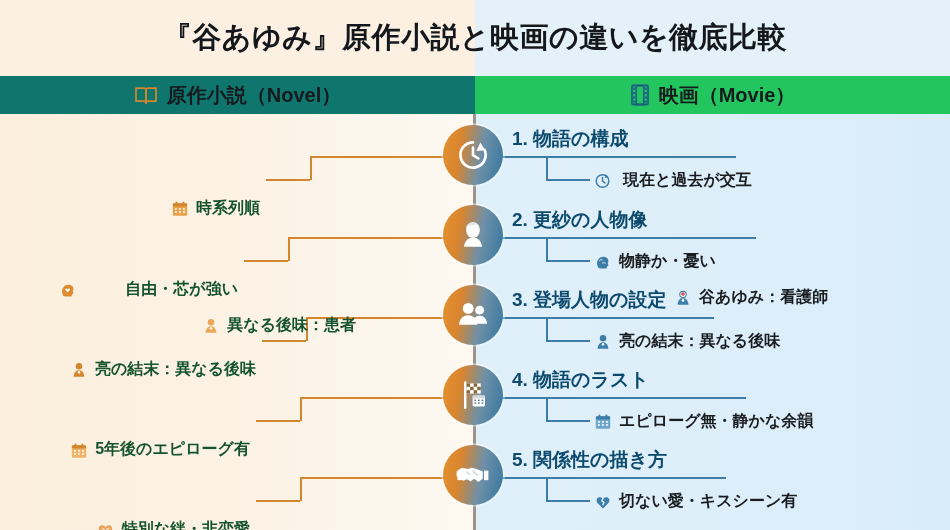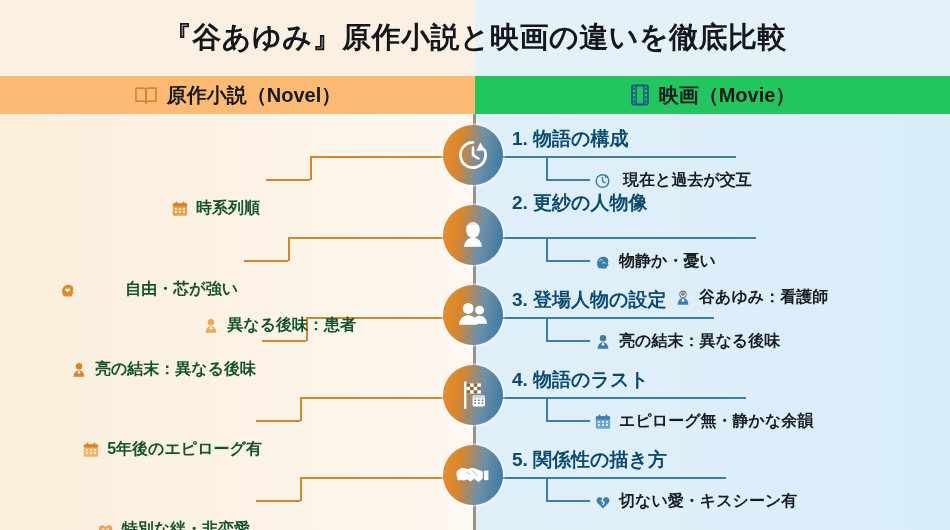--- a/index.html
+++ b/index.html
@@ -27,21 +27,21 @@
     font-size:29px;font-weight:bold;color:#14181c;letter-spacing:.5px;
     white-space:nowrap;
   }
 
   
   .col-head{
     position:absolute;top:76px;height:38px;
     display:flex;align-items:center;justify-content:center;gap:9px;
     font-size:20px;font-weight:bold;color:#16191d;white-space:nowrap;
   }
-  .col-head.left{left:0;width:475px;background:#fdba74;}
+  .col-head.left{left:0;width:475px;background:#0f766e;}
   .col-head.right{left:475px;width:475px;background:#22c55e;}
   .col-head .hd-icon{display:inline-flex;align-items:center;}
 
   
   .spine{position:absolute;left:473px;top:114px;width:3px;height:416px;background:#9C938A;}
 
   
   .row{position:absolute;left:0;width:950px;height:0;}
 
   
@@ -175,21 +175,21 @@
   <div class="row">
     <div class="node" style="top:205px;">
       <span>
         <svg width="34" height="36" viewBox="0 0 34 36">
           <path d="M17 5.4c4.2 0 6.8 3 6.8 7.3 0 4.9-3 8.2-6.8 8.2s-6.8-3.3-6.8-8.2c0-4.3 2.6-7.3 6.8-7.3z" fill="#fff"></path>
           <path d="M10.4 12.5c0-4.6 2.8-7.6 6.6-7.6 2.3 0 3.6 1 4.4 2-2.1.9-5.1 1.7-8.2 1.7-1.1 0-2 .1-2.8.2z" fill="#E0E6EA"></path>
           <path d="M17 20.4c4.9 0 8.4 3.6 9 9.4H8c.6-5.8 4.1-9.4 9-9.4z" fill="#fff"></path>
         </svg>
       </span>
     </div>
-    <div class="r-title" style="left:512px;top:190px;">2. 更紗の人物像</div>
+    <div class="r-title" style="left:512px;top:207px;">2. 更紗の人物像</div>
     <div class="r-rule" style="left:500px;top:237px;width:256px;"></div>
     <div class="v-blue" style="left:546px;top:237px;height:24px;"></div>
     <div class="h-blue" style="left:546px;top:260px;width:44px;"></div>
     <div class="leaf right small" style="left:594px;top:251px;">
       <span class="ic">
         <svg width="18" height="18" viewBox="0 0 20 20">
           <path d="M3.4 11.6c0-4.2 3-7.4 7-7.4 3.2 0 5.6 2 5.6 4.6 0 1.4-.7 2.3-.7 3.2 0 .7.8.9.8 1.7 0 .7-.7 1-1.5 1-.3 1.6-.4 2.6-2.2 2.6H7.4c-2.4 0-4-2.4-4-5.7z" fill="#3C7EA8"></path>
           <path d="M6.2 8.2c.8-.9 2-1.1 2.9-.5M9.5 11.1c.9-.7 2.2-.6 3 .2" fill="none" stroke="#E0F0FA" stroke-width="1.1" stroke-linecap="round"></path>
         </svg>
       </span>
@@ -318,21 +318,21 @@
               <rect x="8.9" y="12.4" width="2" height="1.8"></rect>
               <rect x="13.4" y="12.4" width="2" height="1.8"></rect>
           </g>
         </svg>
       </span>
       <span>エピローグ無・静かな余韻</span>
     </div>
     <div class="l-rule" style="left:300px;top:397px;width:146px;"></div>
     <div class="v-orange" style="left:300px;top:397px;height:24px;"></div>
     <div class="h-orange" style="left:256px;top:420px;width:44px;"></div>
-    <div class="leaf left small" style="left:20px;top:411px;width:242px;">
+    <div class="leaf left small" style="left:8px;top:411px;width:242px;align-items:flex-end;">
       <span class="ic">
         <svg width="18" height="18" viewBox="0 0 20 20">
           <rect x="2" y="3.6" width="16" height="14" rx="1.6" fill="#F0B468"></rect>
           <rect x="2" y="3.6" width="16" height="3.6" rx="1.6" fill="#D4862E"></rect>
           <rect x="5.2" y="1.6" width="1.9" height="3.6" rx=".9" fill="#D4862E"></rect>
           <rect x="12.9" y="1.6" width="1.9" height="3.6" rx=".9" fill="#D4862E"></rect>
           <g fill="#fff">
             <rect x="4.4" y="9" width="2" height="1.8"></rect>
               <rect x="8.9" y="9" width="2" height="1.8"></rect>
               <rect x="13.4" y="9" width="2" height="1.8"></rect>

